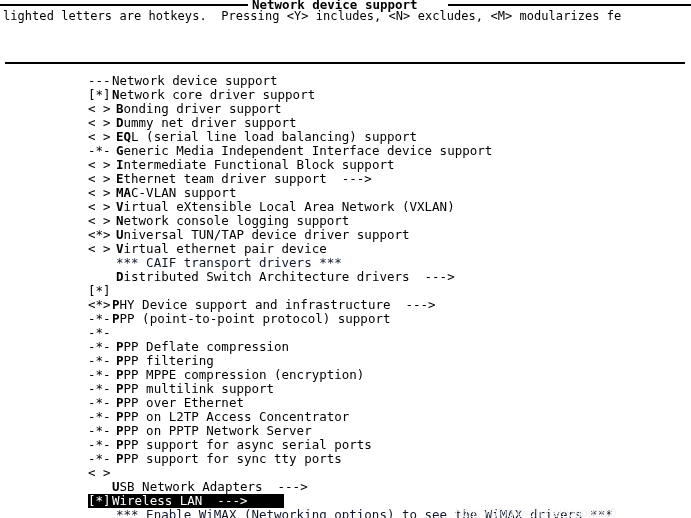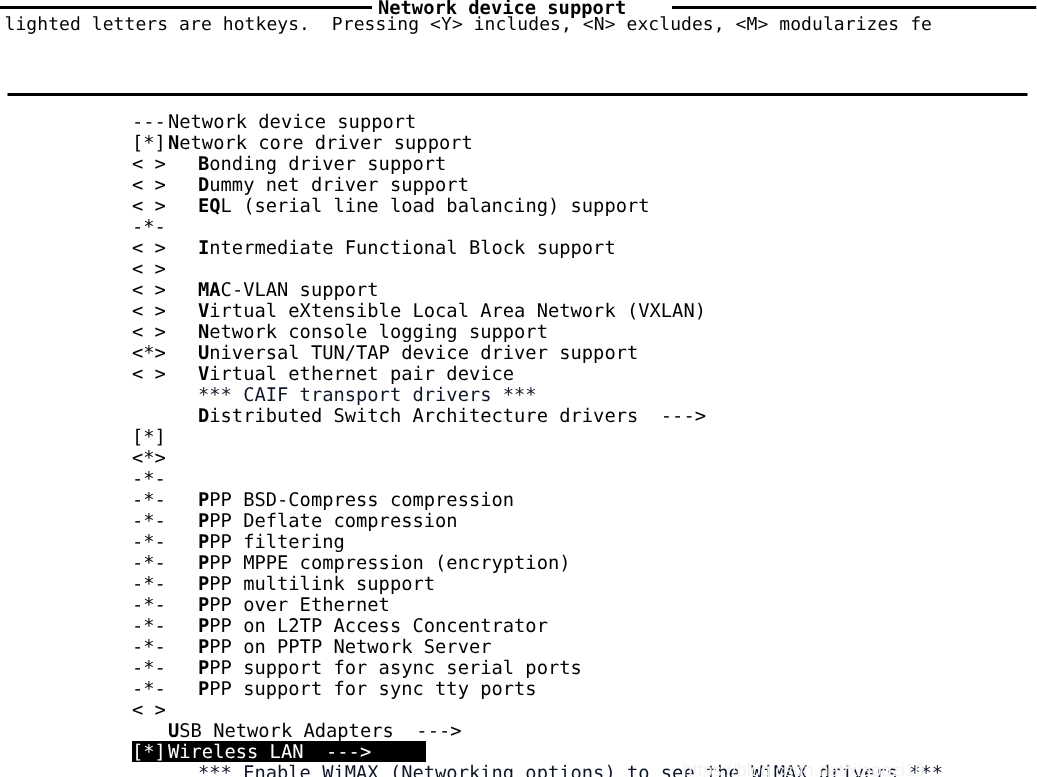--- a/index.html
+++ b/index.html
@@ -85,21 +85,21 @@
     top: 0;
     white-space: pre;
   }
   .row .label {
     position: absolute;
     top: 0;
     white-space: pre;
   }
   
   .ind0 .label { left: 112px; }
-  .ind1 .label { left: 132px; }
+  .ind1 .label { left: 116px; }
 
   
   .row.comment .label { color: #0f172a; }
 
   
   .hot { font-weight: bold; }
 
   
   .row.selected {
     color: #ffffff;
@@ -142,34 +142,34 @@
 <div id="helptext">lighted letters are hotkeys.  Pressing &lt;Y&gt; includes, &lt;N&gt; excludes, &lt;M&gt; modularizes fe</div>
 
 <div id="separator"></div>
 
 <div id="menu">
     <div class="row ind0"><span class="marker">---</span><span class="label">Network device support</span></div>
     <div class="row ind0"><span class="marker">[*]</span><span class="label"><span class="hot">N</span>etwork core driver support</span></div>
     <div class="row ind1"><span class="marker">&lt; &gt;</span><span class="label"><span class="hot">B</span>onding driver support</span></div>
     <div class="row ind1"><span class="marker">&lt; &gt;</span><span class="label"><span class="hot">D</span>ummy net driver support</span></div>
     <div class="row ind1"><span class="marker">&lt; &gt;</span><span class="label"><span class="hot">EQ</span>L (serial line load balancing) support</span></div>
-    <div class="row ind1"><span class="marker">-*-</span></div>
+    <div class="row ind1"><span class="marker">-*-</span><span class="label"><span class="hot">G</span>eneric Media Independent Interface device support</span></div>
     <div class="row ind1"><span class="marker">&lt; &gt;</span><span class="label"><span class="hot">I</span>ntermediate Functional Block support</span></div>
-    <div class="row ind1"><span class="marker">&lt; &gt;</span></div>
+    <div class="row ind1"><span class="marker">&lt; &gt;</span><span class="label"><span class="hot">E</span>thernet team driver support  ---&gt;</span></div>
     <div class="row ind1"><span class="marker">&lt; &gt;</span><span class="label"><span class="hot">MA</span>C-VLAN support</span></div>
     <div class="row ind1"><span class="marker">&lt; &gt;</span><span class="label"><span class="hot">V</span>irtual eXtensible Local Area Network (VXLAN)</span></div>
     <div class="row ind1"><span class="marker">&lt; &gt;</span><span class="label"><span class="hot">N</span>etwork console logging support</span></div>
     <div class="row ind1"><span class="marker">&lt;*&gt;</span><span class="label"><span class="hot">U</span>niversal TUN/TAP device driver support</span></div>
     <div class="row ind1"><span class="marker">&lt; &gt;</span><span class="label"><span class="hot">V</span>irtual ethernet pair device</span></div>
     <div class="row ind1 comment"><span class="marker"></span><span class="label">*** CAIF transport drivers ***</span></div>
     <div class="row ind1"><span class="marker"></span><span class="label"><span class="hot">D</span>istributed Switch Architecture drivers  ---&gt;</span></div>
     <div class="row ind1"><span class="marker">[*]</span></div>
-    <div class="row ind0"><span class="marker">&lt;*&gt;</span></div>
-    <div class="row ind0"><span class="marker">-*-</span></div>
-    <div class="row ind1"><span class="marker">-*-</span><span class="label"><span class="hot">P</span>PP BSD-Compress compression</span></div>
+    <div class="row ind0"><span class="marker">&lt;*&gt;</span><span class="label"><span class="hot">P</span>HY Device support and infrastructure  ---&gt;</span></div>
+    <div class="row ind0"><span class="marker">-*-</span><span class="label"><span class="hot">P</span>PP (point-to-point protocol) support</span></div>
+    <div class="row ind1"><span class="marker">-*-</span></div>
     <div class="row ind1"><span class="marker">-*-</span><span class="label"><span class="hot">P</span>PP Deflate compression</span></div>
     <div class="row ind1"><span class="marker">-*-</span><span class="label"><span class="hot">P</span>PP filtering</span></div>
     <div class="row ind1"><span class="marker">-*-</span><span class="label"><span class="hot">P</span>PP MPPE compression (encryption)</span></div>
     <div class="row ind1"><span class="marker">-*-</span><span class="label"><span class="hot">P</span>PP multilink support</span></div>
     <div class="row ind1"><span class="marker">-*-</span><span class="label"><span class="hot">P</span>PP over Ethernet</span></div>
     <div class="row ind1"><span class="marker">-*-</span><span class="label"><span class="hot">P</span>PP on L2TP Access Concentrator</span></div>
     <div class="row ind1"><span class="marker">-*-</span><span class="label"><span class="hot">P</span>PP on PPTP Network Server</span></div>
     <div class="row ind1"><span class="marker">-*-</span><span class="label"><span class="hot">P</span>PP support for async serial ports</span></div>
     <div class="row ind1"><span class="marker">-*-</span><span class="label"><span class="hot">P</span>PP support for sync tty ports</span></div>
     <div class="row ind0"><span class="marker">&lt; &gt;</span></div>

